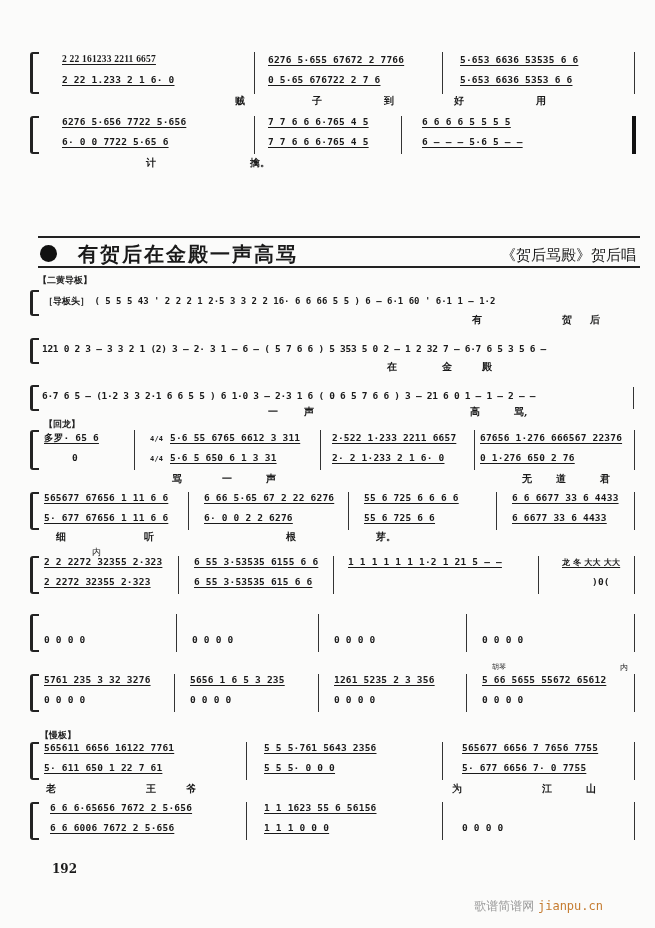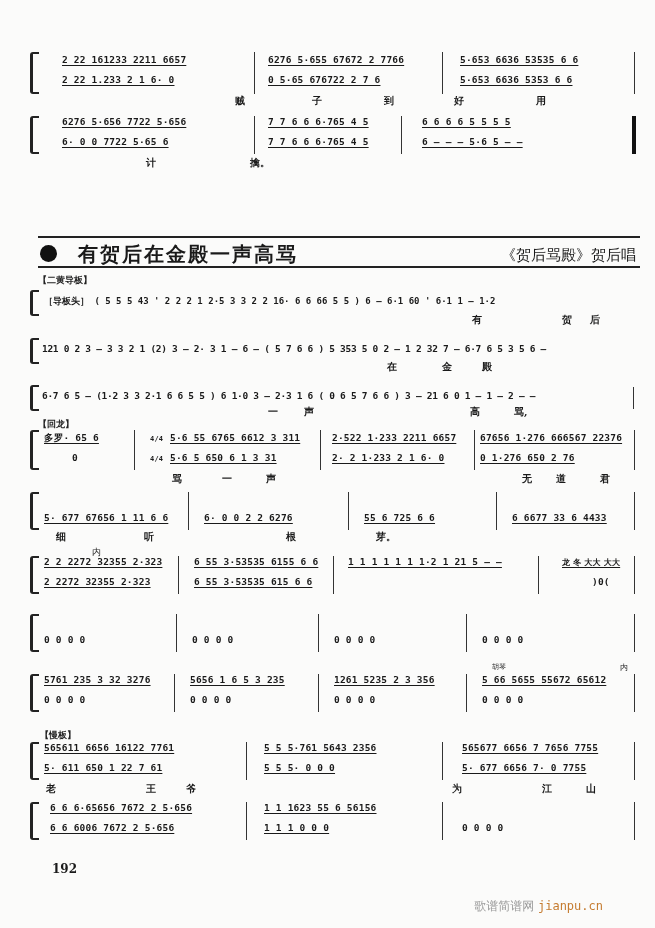--- a/index.html
+++ b/index.html
@@ -47,21 +47,21 @@
     position:absolute; left:12px; right:0; font-family:"DejaVu Sans Mono", monospace;
     font-size:9.5px; font-weight:bold; white-space:nowrap;
   }
 </style>
 </head>
 <body>
 
 <div class="system" style="top:52px; height:42px;">
   <div class="brace"></div>
   <div class="lane" style="top:2px;">
-    <div class="measure" style="left:20px;"><span>2 22  161233  2211   6657</span></div>
+    <div class="measure" style="left:20px;font-family:Liberation Serif, serif;"><span>2 22  161233  2211   6657</span></div>
     <div class="measure" style="left:226px;"><span>6276   5·655   67672 2 7766</span></div>
     <div class="measure" style="left:418px;text-align:right;"><span>5·653   6636   53535   6 6</span></div>
   </div>
   <div class="lane" style="top:22px;">
     <div class="measure" style="left:20px;"><span>2 22  1.233  2 1   6· 0</span></div>
     <div class="measure" style="left:226px;"><span>0   5·65   676722 2 7 6</span></div>
     <div class="measure" style="left:418px;"><span>5·653   6636   5353   6 6</span></div>
   </div>
   <div class="bar" style="left:224px; top:0; height:42px;"></div>
   <div class="bar" style="left:412px; top:0; height:42px;"></div>
@@ -138,21 +138,21 @@
   </div>
   <div class="bar" style="left:603px; top:2px; height:22px;"></div>
 </div>
 <div class="lyrics" style="top:405px; left:42px;">
   <span style="left:226px;">一</span>
   <span style="left:262px;">声</span>
   <span style="left:428px;">高</span>
   <span style="left:472px;">骂,</span>
 </div>
 
-<div class="section-label" style="left:38px; top:418px;font-family:Liberation Mono, monospace;">【回龙】</div>
+<div class="section-label" style="left:44px; top:418px;font-family:Liberation Mono, monospace;">【回龙】</div>
 
 <div class="system" style="top:430px; height:40px;">
   <div class="brace"></div>
   <div class="lane" style="top:2px;">
     <div class="measure" style="left:2px;"><span>多罗· 65 6</span></div>
     <div class="measure" style="left:108px;"><span style="text-decoration:none;font-size:7px;">4/4</span></div>
     <div class="measure" style="left:128px;"><span>5·6 55 6765 6612 3 311</span></div>
     <div class="measure" style="left:290px;"><span>2·522 1·233 2211 6657</span></div>
     <div class="measure" style="left:438px;"><span>67656 1·276 666567 22376</span></div>
   </div>
@@ -172,20 +172,26 @@
   <span style="left:130px;">骂</span>
   <span style="left:180px;">一</span>
   <span style="left:224px;">声</span>
   <span style="left:480px;">无</span>
   <span style="left:514px;">道</span>
   <span style="left:558px;">君</span>
 </div>
 
 <div class="system" style="top:492px; height:38px;">
   <div class="brace"></div>
+  <div class="lane" style="top:0;">
+    <div class="measure" style="left:2px;"><span>565677 67656 1 11 6 6</span></div>
+    <div class="measure" style="left:162px;"><span>6 66 5·65 67 2 22 6276</span></div>
+    <div class="measure" style="left:322px;"><span>55 6 725 6 6 6 6</span></div>
+    <div class="measure" style="left:470px;"><span>6 6 6677 33 6 4433</span></div>
+  </div>
   <div class="lane" style="top:20px;">
     <div class="measure" style="left:2px;"><span>5· 677 67656 1 11 6 6</span></div>
     <div class="measure" style="left:162px;"><span>6·  0 0  2 2  6276</span></div>
     <div class="measure" style="left:322px;"><span>55 6 725 6  6</span></div>
     <div class="measure" style="left:470px;"><span>6  6677 33 6 4433</span></div>
   </div>
   <div class="bar" style="left:158px; top:0; height:38px;"></div>
   <div class="bar" style="left:318px; top:0; height:38px;"></div>
   <div class="bar" style="left:466px; top:0; height:38px;"></div>
   <div class="bar" style="left:604px; top:0; height:38px;"></div>

